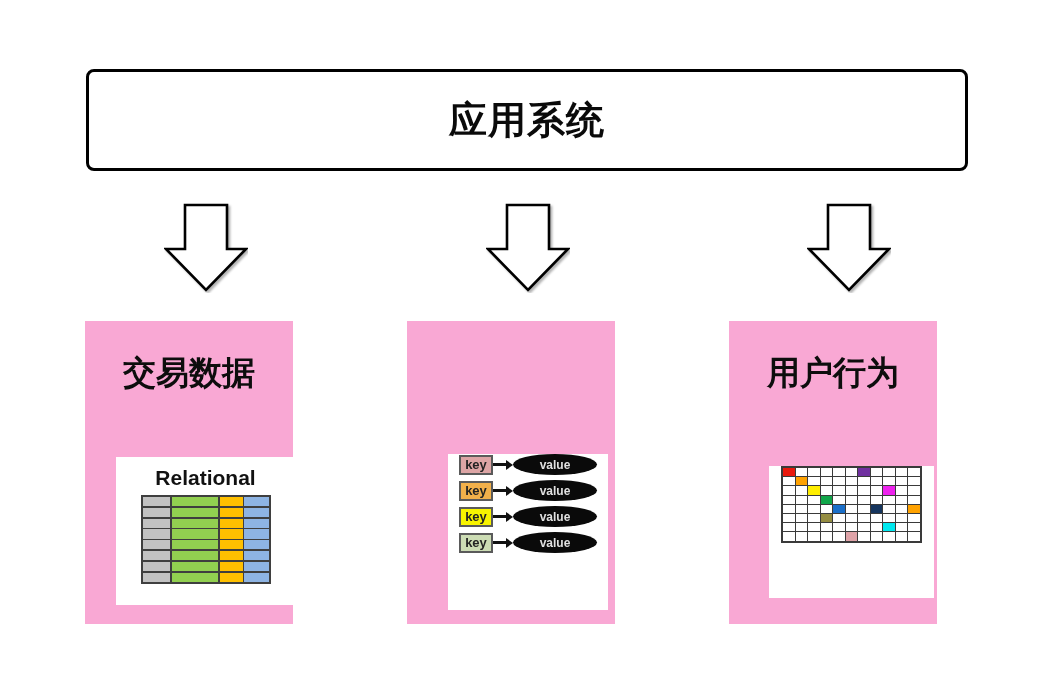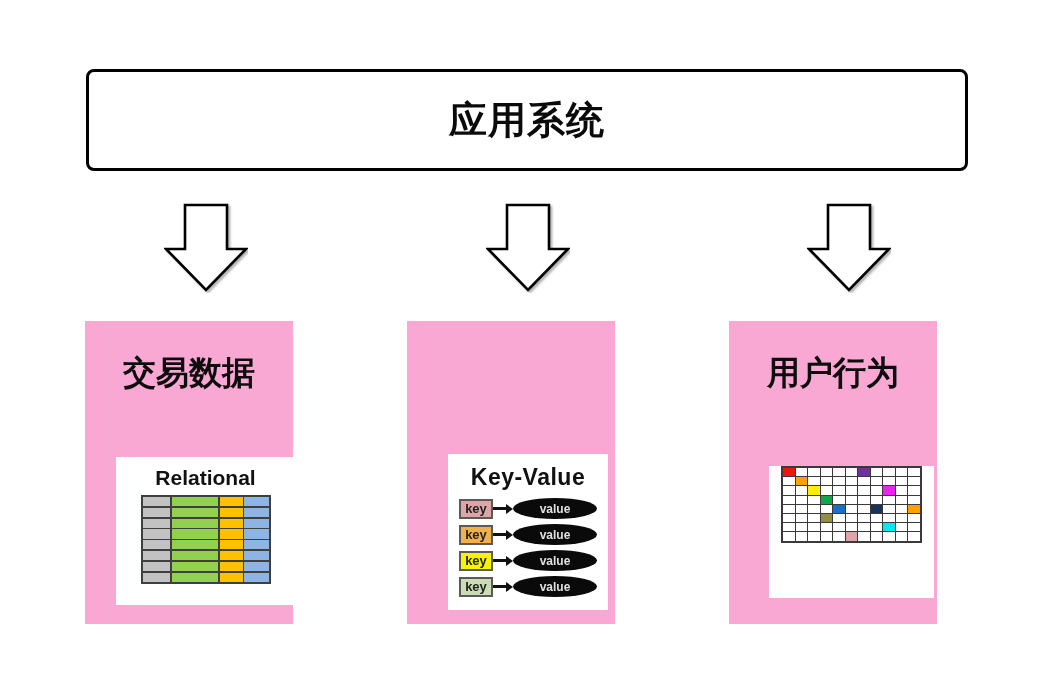--- a/index.html
+++ b/index.html
@@ -119,21 +119,20 @@
           <div class="rel-cell" style="background: rgb(194, 194, 194);"></div>
           <div class="rel-cell" style="background: rgb(146, 208, 80);"></div>
           <div class="rel-cell" style="background: rgb(255, 192, 0);"></div>
           <div class="rel-cell" style="background: rgb(142, 180, 227);"></div>
         </div>
       </div>
   </div>
 
   <div class="branch branch-2">
     <div class="panel panel-1">
-        <div class="card-title">Key-Value</div>
         <div class="kv-rows">
           <div class="kv-row">
             <div class="kv-key" style="background: rgb(221, 165, 165);">key</div>
             <div class="kv-line"></div>
             <div class="kv-head"></div>
             <div class="kv-ellipse" style="background: rgb(10, 10, 10);">value</div>
           </div>
           <div class="kv-row">
             <div class="kv-key" style="background: rgb(242, 176, 74);">key</div>
             <div class="kv-line"></div>

